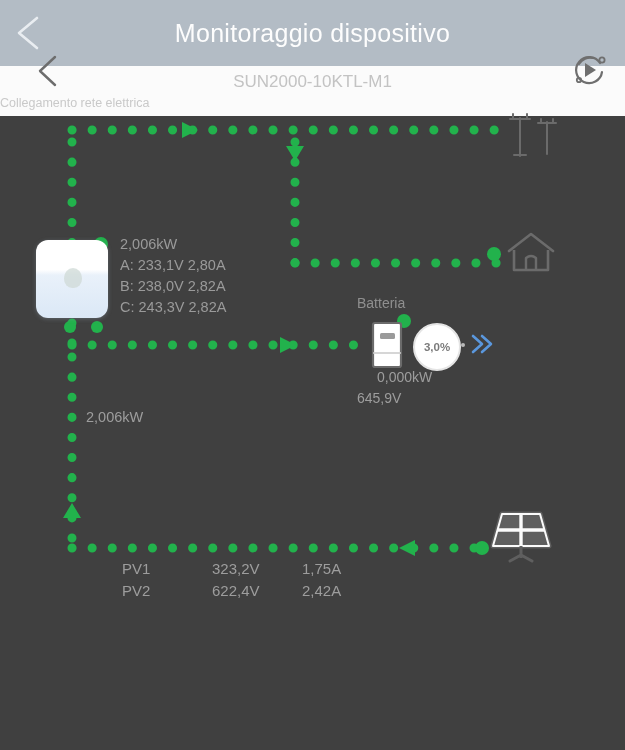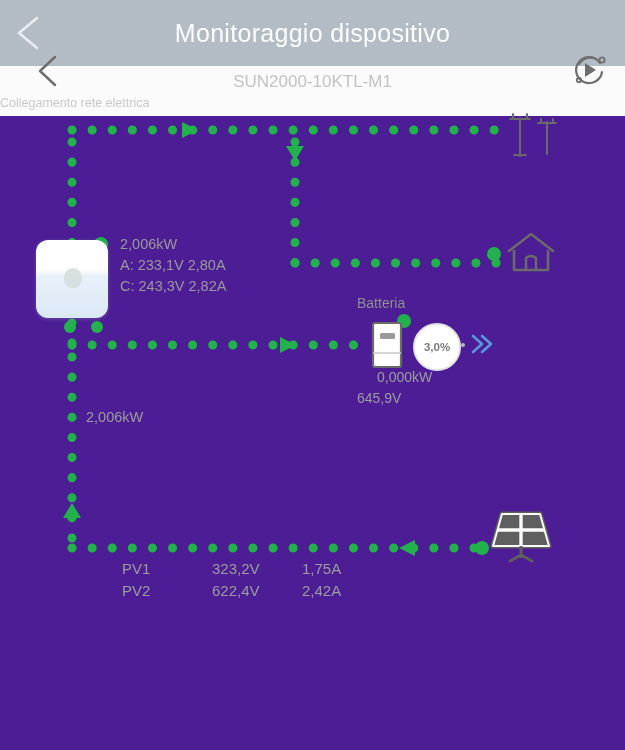--- a/index.html
+++ b/index.html
@@ -14,21 +14,21 @@
     font-family: "Liberation Sans", sans-serif;
     overflow: hidden;
     position: relative;
   }
 
   
   #app {
     position: relative;
     width: 625px;
     height: 750px;
-    background: #4c1d95;
+    background: #404040;
     overflow: hidden;
   }
 
   .titlebar {
     position: absolute;
     left: 0; top: 0;
     width: 625px;
     height: 66px;
     background: #b3bcc5;
   }
@@ -254,20 +254,21 @@
     <circle cx="404" cy="321" r="7" fill="#22b24c"></circle>
     <circle cx="494" cy="254" r="7" fill="#22b24c"></circle>
     <circle cx="482" cy="548" r="7" fill="#22b24c"></circle>
   </svg>
 
   <div class="inverter-box"></div>
 
   <div class="txt inv-readout">
     <div>2,006kW</div>
     <div>A: 233,1V 2,80A</div>
+    <div>B: 238,0V 2,82A</div>
     <div>C: 243,3V 2,82A</div>
   </div>
 
   <div class="txt grid-kw">2,006kW</div>
 
   <div class="grid-icon">
     <svg width="58" height="48" viewBox="0 0 58 48" aria-hidden="true">
       <g stroke="#6b6b6b" stroke-width="2" fill="none" stroke-linecap="round">
         <line x1="15" y1="8" x2="15" y2="46"></line>
         <line x1="5" y1="9" x2="25" y2="9"></line>

